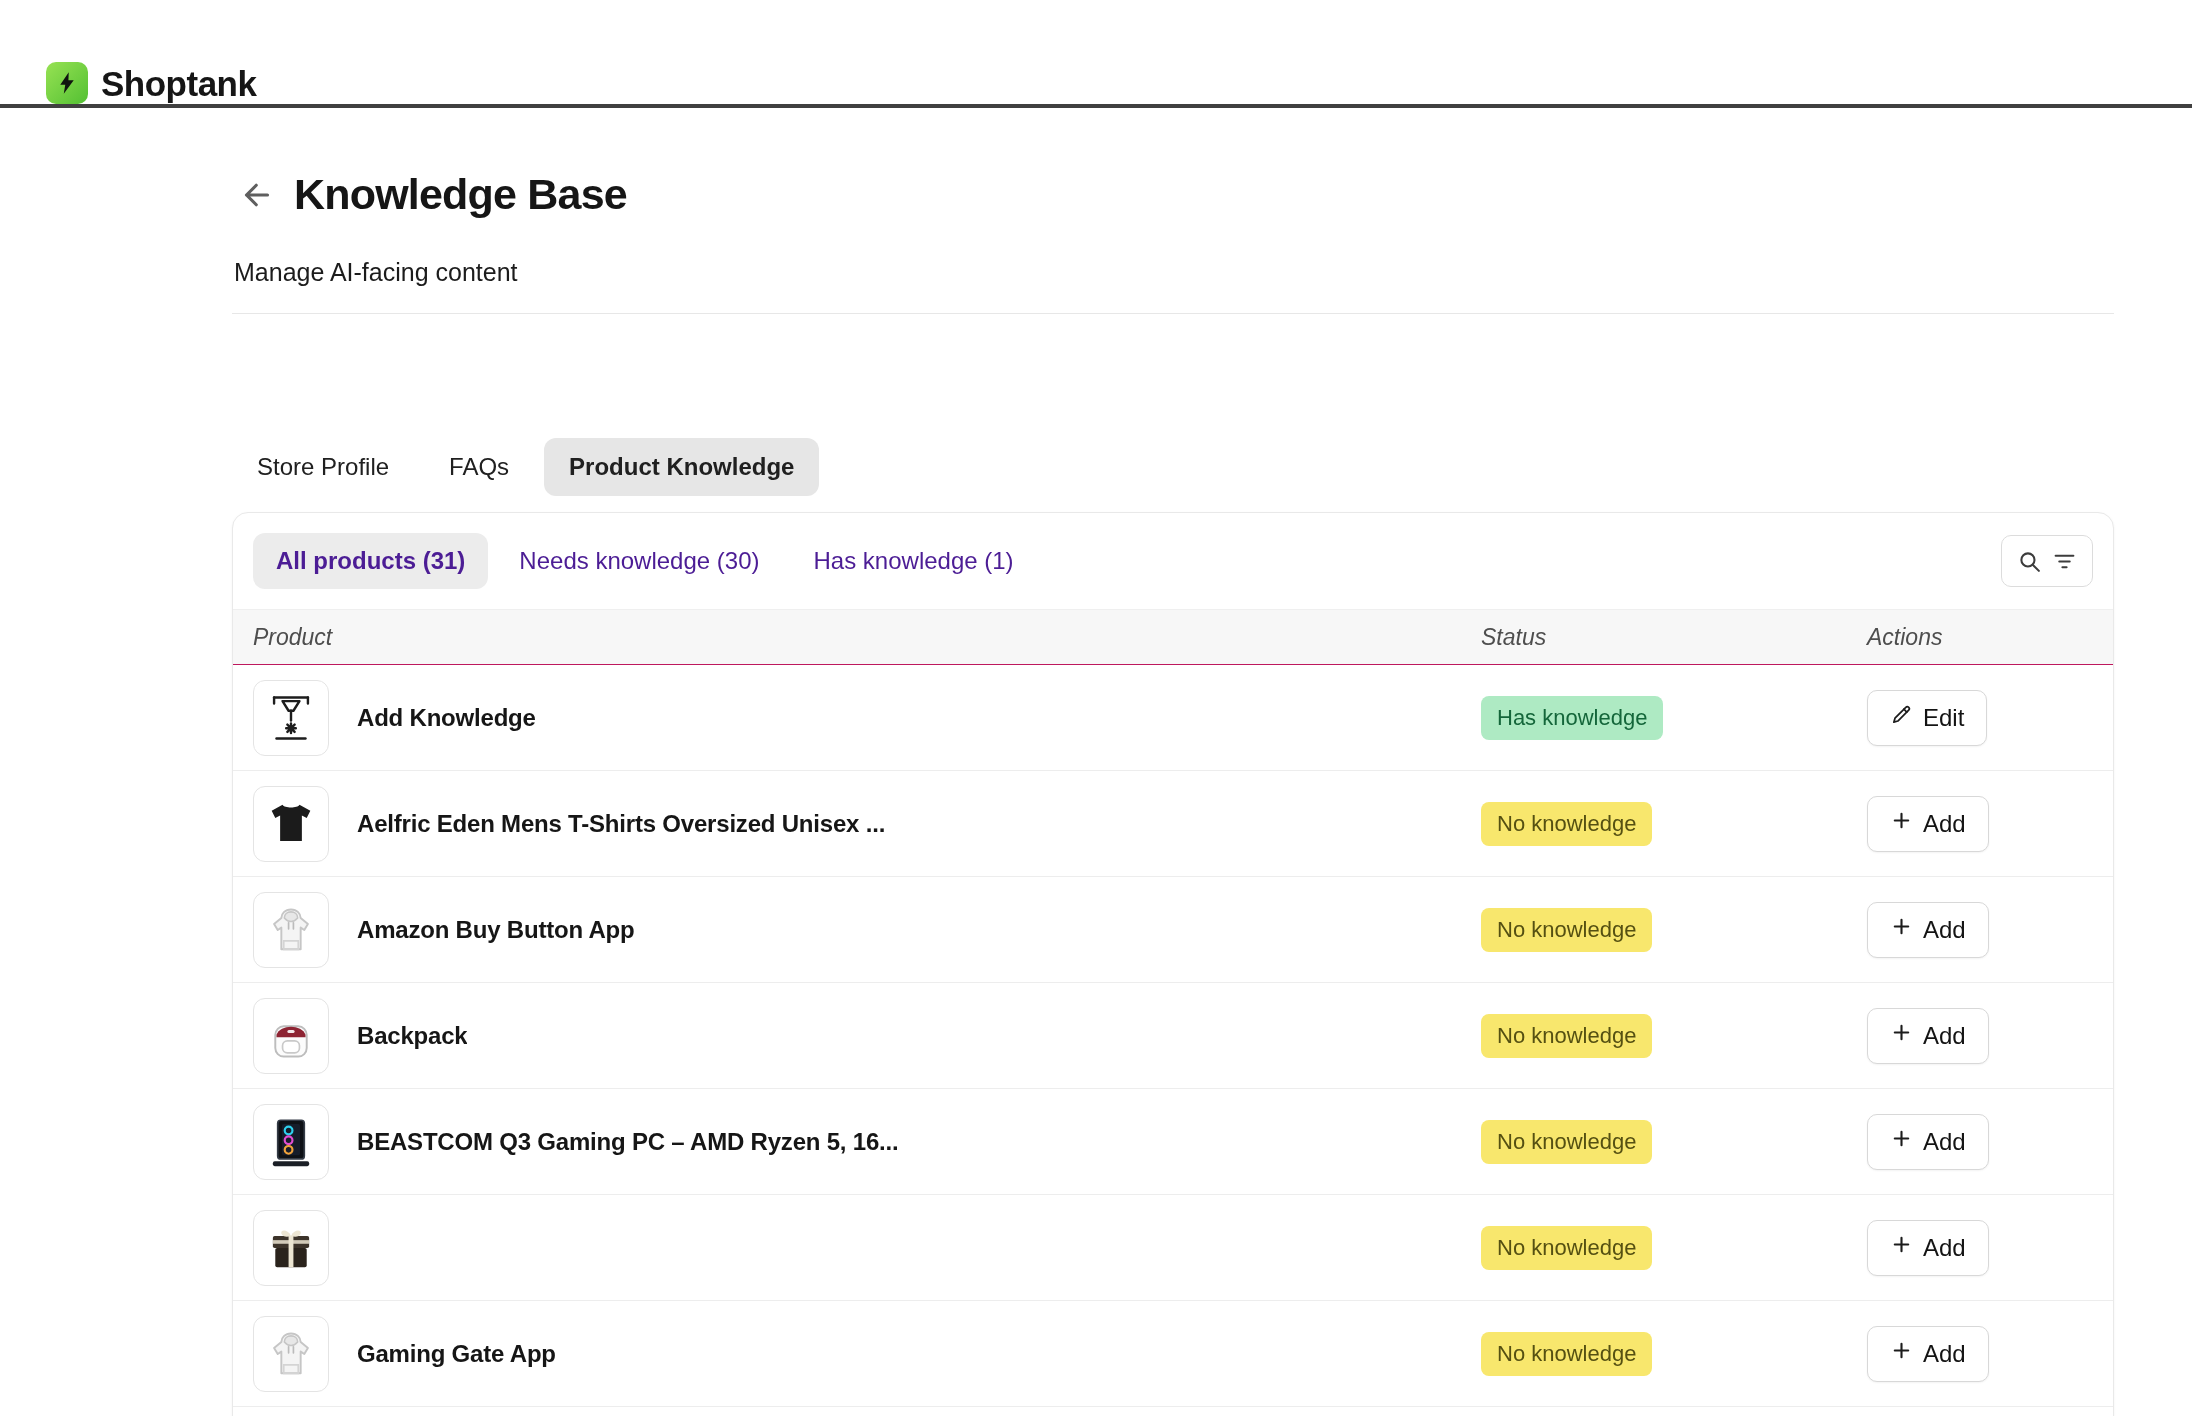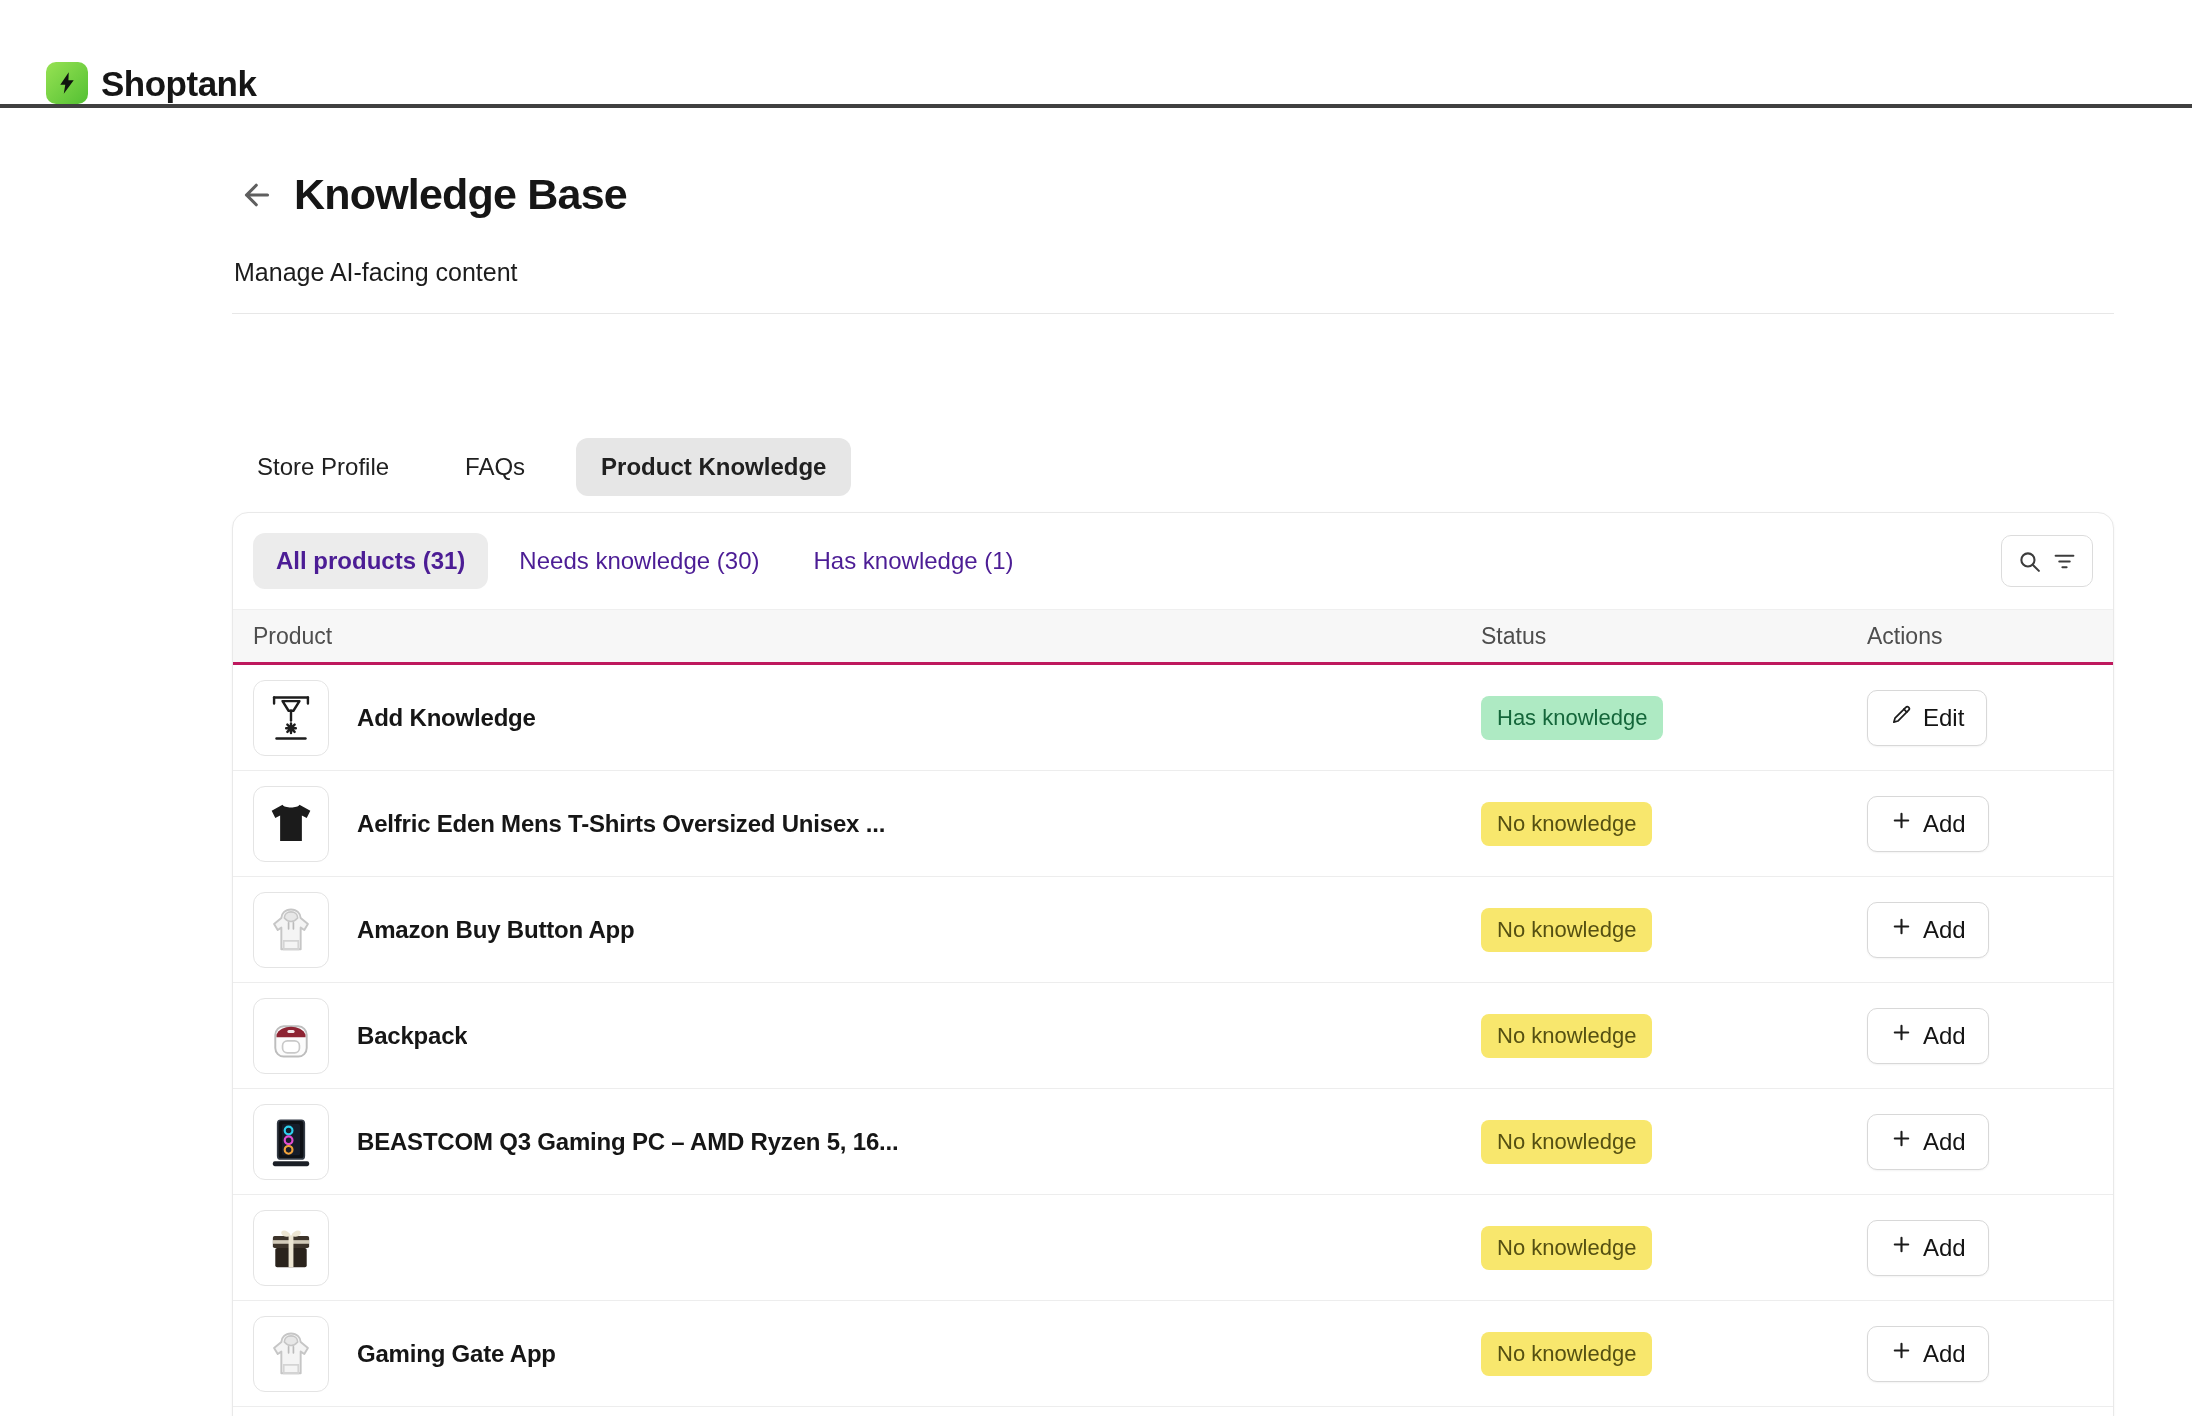--- a/index.html
+++ b/index.html
@@ -19,40 +19,40 @@
   .container { margin-left:232px; width:1882px; }
   .page-head { display:flex; align-items:center; margin-top:62px; }
   .back-btn { width:46px; height:46px; display:flex; align-items:center; justify-content:center;
     background:none; border:none; cursor:pointer; margin-left:2px; }
   .back-btn svg { width:36px; height:36px; }
   .page-title { font-size:43px; font-weight:700; margin-left:14px; letter-spacing:-0.8px; }
   .page-subtitle { font-size:25px; margin-top:39px; margin-left:2px; color:#1c1c1c; }
   .head-divider { border:none; border-top:1px solid #e7e7e7; margin-top:26px; }
 
   
-  .tab-bar { margin-top:124px; display:flex; gap:26px; }
+  .tab-bar { margin-top:124px; display:flex; gap:10px; }
   .tab { border:none; background:transparent; font-family:inherit; font-size:24px; font-weight:500;
     color:#202020; padding:15px 25px; border-radius:12px; cursor:pointer; }
   .tab.active { background:#e6e6e6; font-weight:700; }
 
   
   .card { margin-top:16px; border:1px solid #e9e9e9; border-radius:16px; background:#fff;
     box-shadow:0 1px 3px rgba(0,0,0,0.05); overflow:hidden; }
   .card-top { display:flex; align-items:center; padding:20px; }
   .filter-bar { display:flex; align-items:center; gap:8px; flex:1; }
   .fpill { border:none; background:transparent; font-family:inherit; font-size:24px; font-weight:500;
     color:#4c1d95; padding:14px 23px; border-radius:12px; cursor:pointer; white-space:nowrap; }
   .fpill.active { background:#ececec; font-weight:700; }
   .search-ctl { display:flex; align-items:center; gap:10px; border:1px solid #dcdcdc; border-radius:10px;
     background:#fff; height:52px; padding:0 15px; cursor:pointer; }
   .search-ctl svg { width:25px; height:25px; }
 
   
   .thead { display:grid; grid-template-columns:1248px 386px 1fr; align-items:center;
-    background:#f7f7f7; height:56px; border-top:1px solid #efefef; border-bottom:3px solid #be185d; }
+    background:#f7f7f7; height:56px; border-top:1px solid #efefef; border-bottom:1px solid #be185d;font-style:italic; }
   .thead .hcell { font-size:23px; font-weight:500; color:#4e4e4e; padding-left:20px; }
   .thead .hcell:nth-child(2), .thead .hcell:nth-child(3) { padding-left:0; }
 
   .trow { display:grid; grid-template-columns:1248px 386px 1fr; align-items:center;
     height:106px; border-bottom:1px solid #ededed; }
   .cell-product { display:flex; align-items:center; padding-left:20px; min-width:0; }
   .thumb { width:76px; height:76px; flex:0 0 76px; border:1px solid #e4e4e4; border-radius:12px;
     background:#fff; display:flex; align-items:center; justify-content:center; overflow:hidden; }
   .thumb svg { width:58px; height:58px; }
   .pname { font-size:24px; font-weight:700; margin-left:28px; white-space:nowrap;

